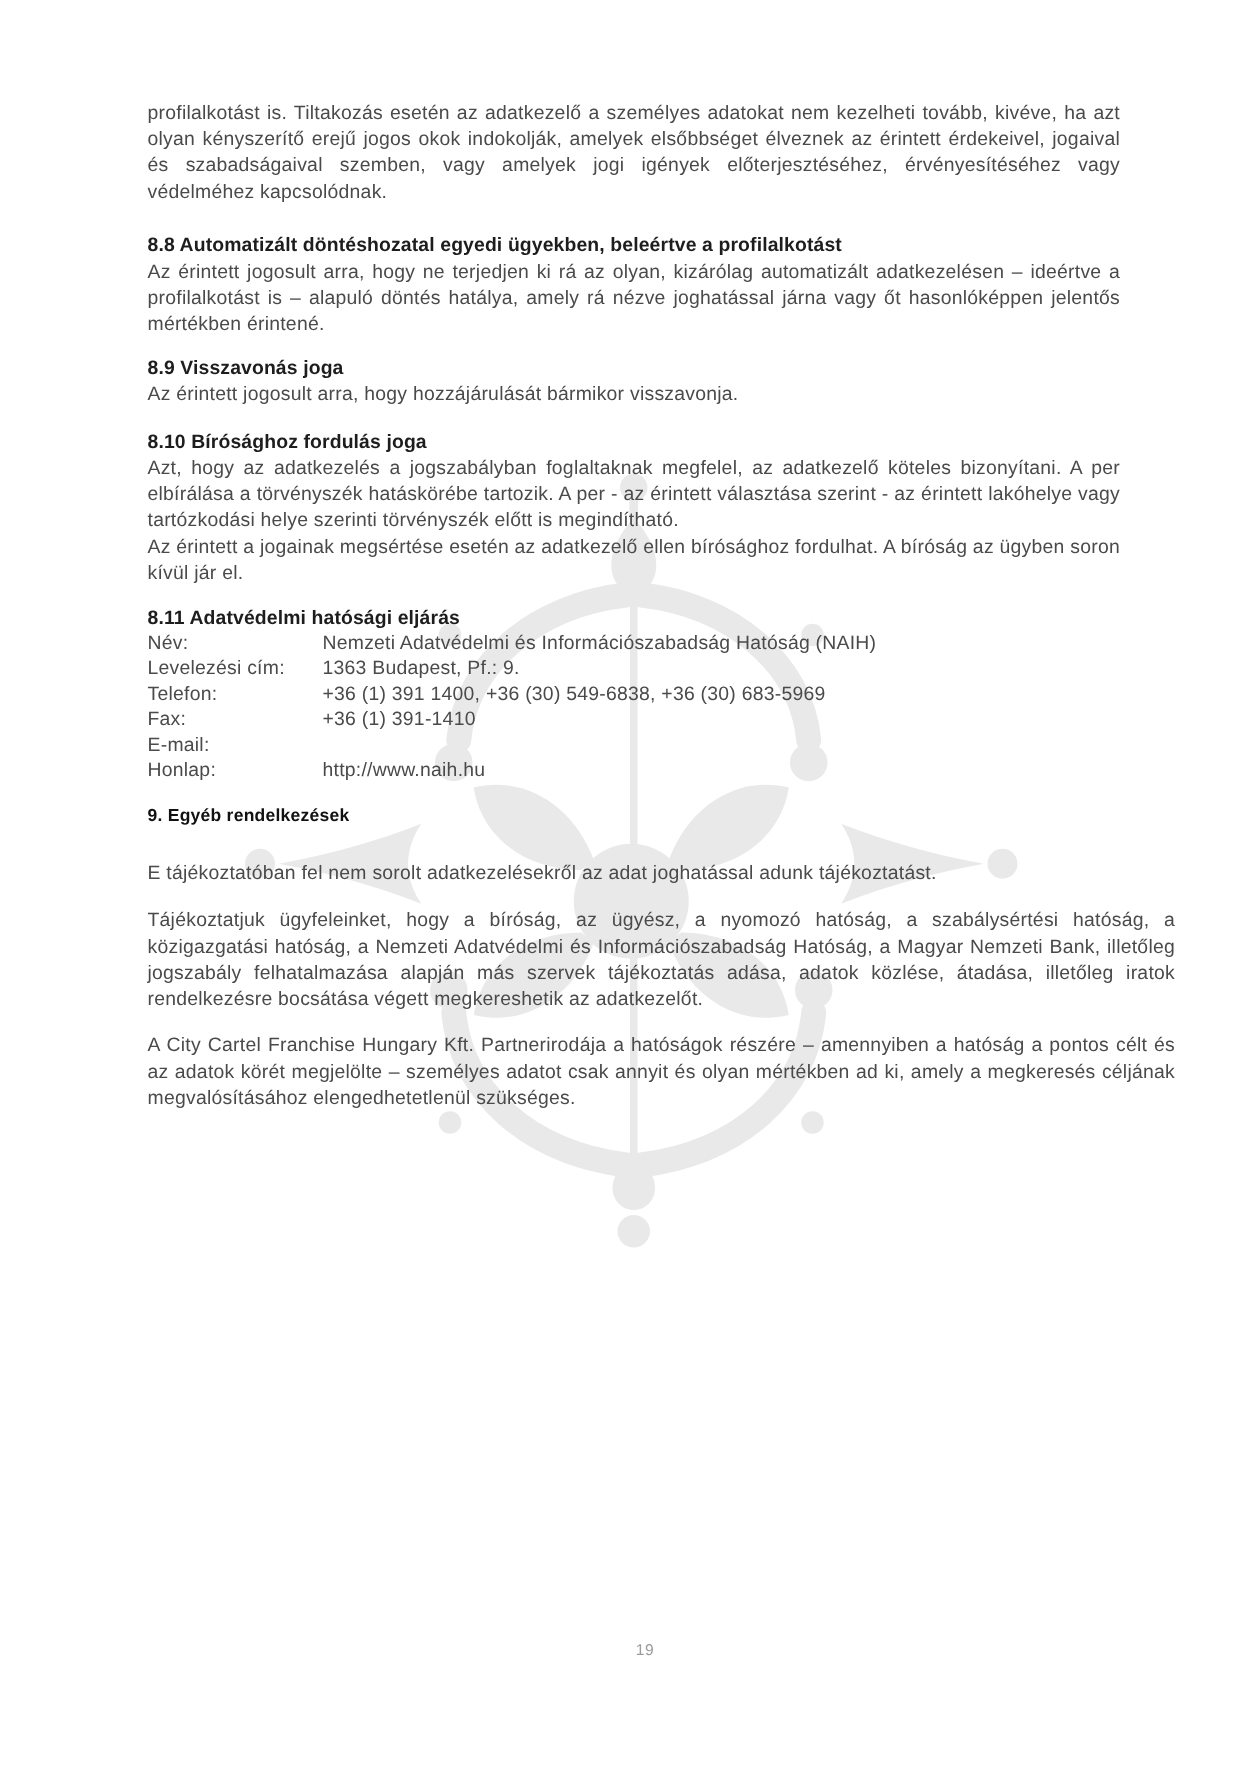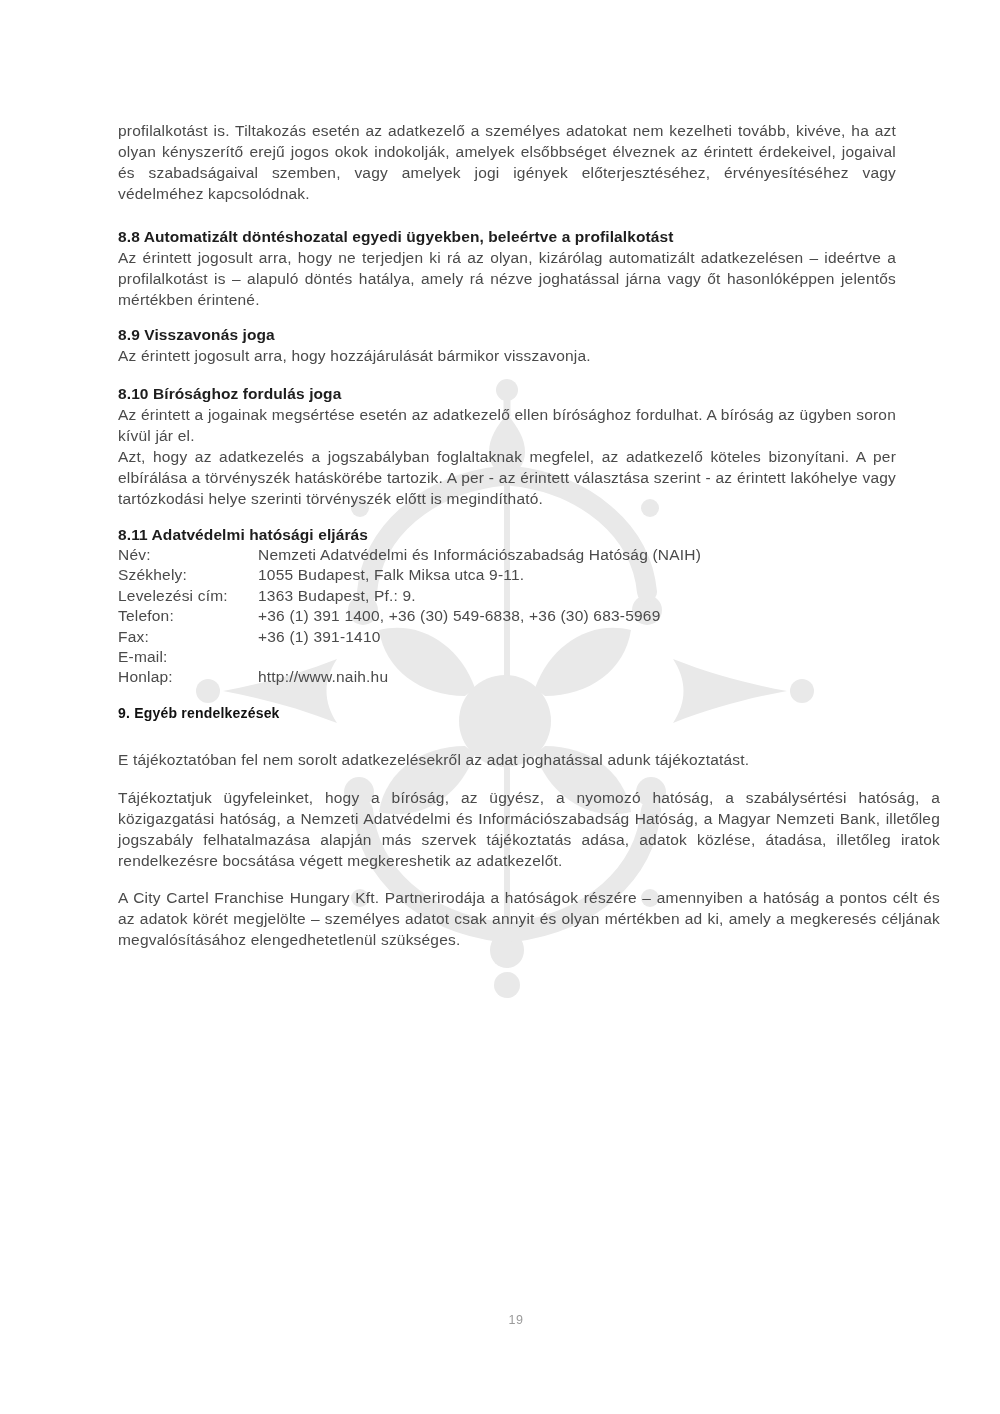--- a/index.html
+++ b/index.html
@@ -22,21 +22,21 @@
     position:absolute; left:118px; top:0;
     width:822px; z-index:1;
     color:#4a4a4a;
     font-size:15.5px;
     line-height:21px;
     letter-spacing:0.2px;
   }
   .content p { margin:0; text-align:justify; }
   .narrow { padding-right:44px; }
 
-  .intro-para { padding-top:120px; }
+  .intro-para { padding-top:80px; }
 
   h3.subhead {
     margin:0; font-size:15.5px; line-height:21px;
     font-weight:bold; color:#1d1d1d; letter-spacing:0.1px;
   }
   .sec-88 { margin-top:22px; }
   .sec-89 { margin-top:14px; }
   .sec-810 { margin-top:17px; }
   .sec-811 { margin-top:15px; }
 
@@ -118,35 +118,31 @@
       <p class="narrow">Az érintett jogosult arra, hogy ne terjedjen ki rá az olyan, kizárólag automatizált adatkezelésen – ideértve a profilalkotást is – alapuló döntés hatálya, amely rá nézve joghatással járna vagy őt hasonlóképpen jelentős mértékben érintené.</p>
     </div>
 
     <div class="sec-89">
       <h3 class="subhead">8.9 Visszavonás joga</h3>
       <p class="narrow">Az érintett jogosult arra, hogy hozzájárulását bármikor visszavonja.</p>
     </div>
 
     <div class="sec-810">
       <h3 class="subhead">8.10 Bírósághoz fordulás joga</h3>
+      <p class="narrow">Azt, hogy az adatkezelés a jogszabályban foglaltaknak megfelel, az adatkezelő köteles bizonyítani. A per elbírálása a törvényszék hatáskörébe tartozik. A per - az érintett választása szerint - az érintett lakóhelye vagy tartózkodási helye szerinti törvényszék előtt is megindítható.</p>
       <p class="narrow">Az érintett a jogainak megsértése esetén az adatkezelő ellen bírósághoz fordulhat. A bíróság az ügyben soron kívül jár el.</p>
-      <p class="narrow">Azt, hogy az adatkezelés a jogszabályban foglaltaknak megfelel, az adatkezelő köteles bizonyítani. A per elbírálása a törvényszék hatáskörébe tartozik. A per - az érintett választása szerint - az érintett lakóhelye vagy tartózkodási helye szerinti törvényszék előtt is megindítható.</p>
     </div>
 
     <div class="sec-811">
       <h3 class="subhead">8.11 Adatvédelmi hatósági eljárás</h3>
 
       <div class="contact-list">
         <div class="contact-row">
           <span class="label">Név:</span>
           <span class="value">Nemzeti Adatvédelmi és Információszabadság Hatóság (NAIH)</span>
-        </div>
-        <div class="contact-row">
-          <span class="label">Székhely:</span>
-          <span class="value">1055 Budapest, Falk Miksa utca 9-11.</span>
         </div>
         <div class="contact-row">
           <span class="label">Levelezési cím:</span>
           <span class="value">1363 Budapest, Pf.: 9.</span>
         </div>
         <div class="contact-row">
           <span class="label">Telefon:</span>
           <span class="value">+36 (1) 391 1400, +36 (30) 549-6838, +36 (30) 683-5969</span>
         </div>
         <div class="contact-row">

